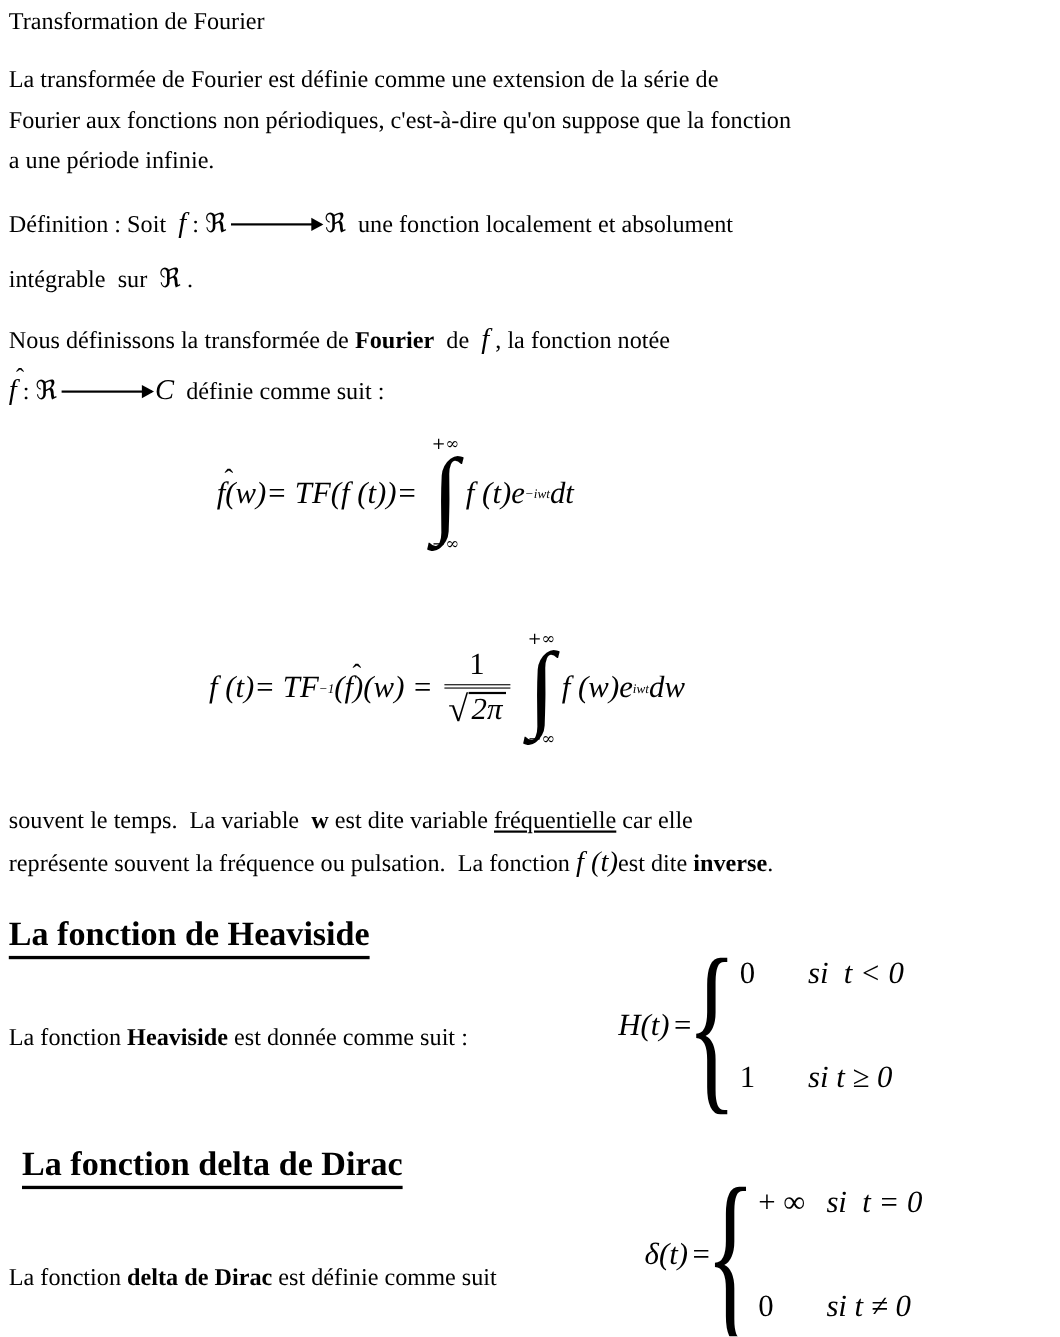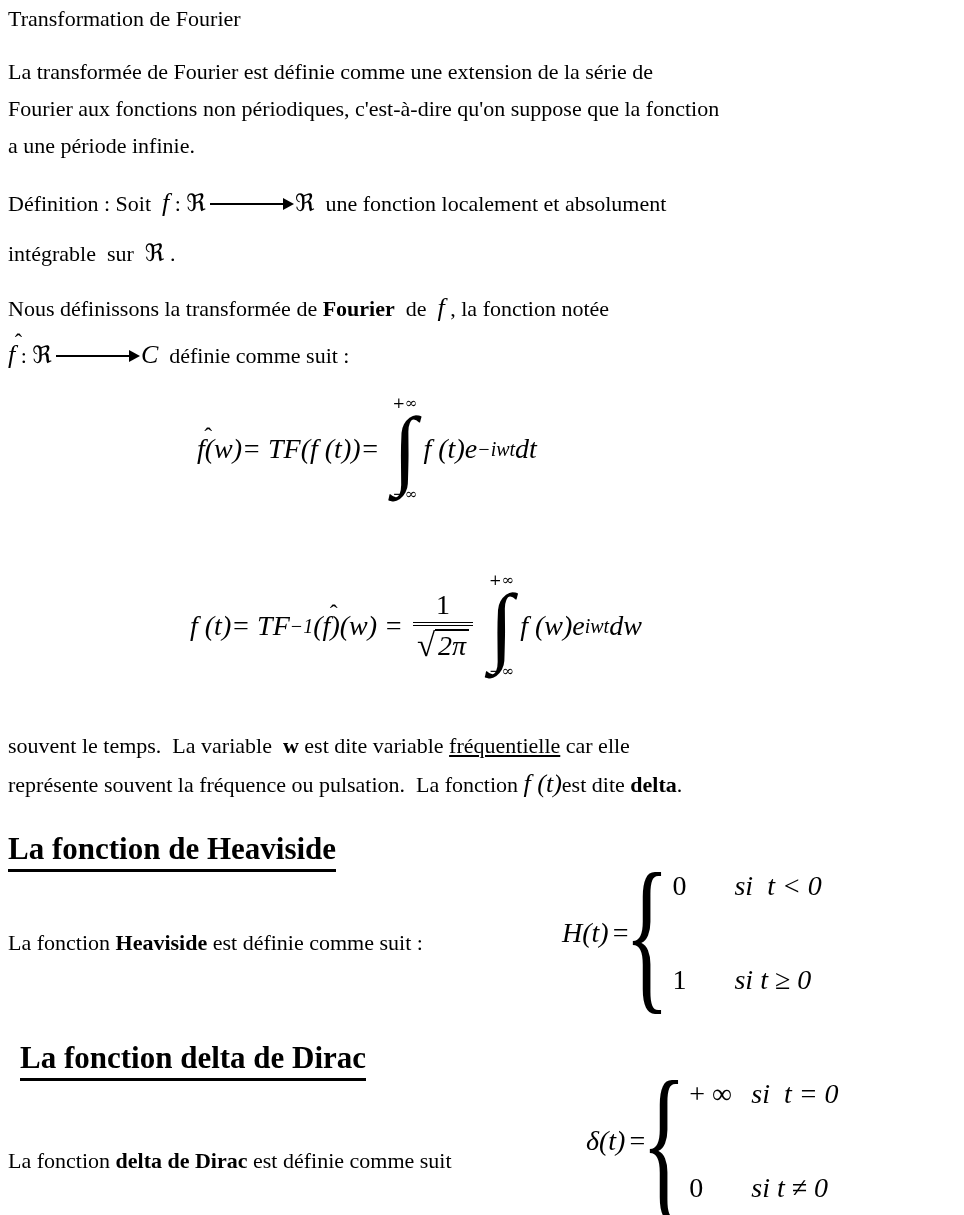--- a/index.html
+++ b/index.html
@@ -15,21 +15,21 @@
   .arrow:after{content:"";position:absolute;right:-2px;top:-5px;width:0;height:0;
        border-left:11px solid #000;border-top:6px solid transparent;border-bottom:6px solid transparent;}
   .heading{font-weight:bold;font-size:31px;border-bottom:3px solid #000;padding-bottom:2px;display:inline-block;}
   
   .formula{display:flex;align-items:center;font-style:italic;font-size:28px;white-space:pre;}
   .fhat{position:relative;display:inline-block;}
   .fhat .hat{position:absolute;left:0.30em;top:-0.44em;font-size:0.85em;font-style:normal;}
   .intcol{display:inline-flex;flex-direction:column;align-items:center;margin:0 6px;line-height:1;}
   .int-lim{font-size:15px;font-style:normal;font-family:"DejaVu Serif","DejaVu Sans",serif;}
   .int-sign{font-size:88px;line-height:76px;font-style:normal;font-family:"Liberation Serif","DejaVu Sans",serif;}
-  .sup{font-size:20px;vertical-align:13px;font-style:italic;}
+  .sup{font-size:12px;vertical-align:13px;font-style:italic;}
   .frac{display:inline-flex;flex-direction:column;align-items:center;margin:0 10px;line-height:1.05;}
   .frac-num{font-style:normal;padding:0 4px 1px;}
   .frac-den{border-top:4px double #000;display:inline-flex;align-items:flex-start;padding:3px 4px 0;margin-top:2px;}
   .radical{font-size:33px;line-height:1;font-style:normal;}
   .rad-arg{border-top:2px solid #000;font-style:italic;padding:0 3px;}
   
   .cases{display:flex;align-items:center;font-size:28px;white-space:pre;}
   .cases-lhs{font-style:italic;}
   .cases-eq{font-style:normal;margin:0 4px;}
   .brace{display:flex;align-items:center;justify-content:center;height:146px;width:30px;
@@ -55,23 +55,23 @@
 
   <div class="abs line" style="left:8px;top:293px;"><span>Nous définissons la transformée de </span><span class="b">Fourier</span><span>  de  </span><span class="m">f</span><span> , la fonction notée</span></div>
   <div class="abs line" style="left:8px;top:340px;"><span class="m fhat"><span>f</span><span class="hat">ˆ</span></span><span> : </span><span class="frak">ℜ</span><span class="arrow"></span><span class="m">C</span><span>  définie comme suit :</span></div>
 
   <div class="abs formula" style="left:197px;top:396px;height:106px;"><span class="fhat"><span>f</span><span class="hat">ˆ</span></span><span>(w)= TF(f (t))= </span><span class="intcol"><span class="int-lim">+∞</span><span class="int-sign">∫</span><span class="int-lim">−∞</span></span><span>f (t)e</span><span class="sup">−iwt</span><span>dt</span></div>
 
 
   <div class="abs formula" style="left:190px;top:572px;height:108px;"><span>f (t)= TF</span><span class="sup">−1</span><span>(</span><span class="fhat"><span>f</span><span class="hat">ˆ</span></span><span>)(w) =</span><span class="frac"><span class="frac-num">1</span><span class="frac-den"><span class="radical">√</span><span class="rad-arg">2π</span></span></span><span class="intcol"><span class="int-lim">+∞</span><span class="int-sign">∫</span><span class="int-lim">−∞</span></span><span>f (w)e</span><span class="sup">iwt</span><span>dw</span></div>
 
   <div class="abs line" style="left:8px;top:733px;"><span>souvent le temps.  La variable  </span><span class="b">w</span><span> est dite variable </span><span class="u">fréquentielle</span><span> car elle</span></div>
-  <div class="abs line" style="left:8px;top:769px;"><span>représente souvent la fréquence ou pulsation.  La fonction </span><span class="m">f (t)</span><span>est dite </span><span class="b">delta</span><span>.</span></div>
+  <div class="abs line" style="left:8px;top:769px;"><span>représente souvent la fréquence ou pulsation.  La fonction </span><span class="m">f (t)</span><span>est dite </span><span class="b">inverse</span><span>.</span></div>
 
   <div class="abs heading" style="left:8px;top:831px;">La fonction de Heaviside</div>
-  <div class="abs line" style="left:8px;top:930px;"><span>La fonction </span><span class="b">Heaviside</span><span> est définie comme suit :</span></div>
+  <div class="abs line" style="left:8px;top:930px;"><span>La fonction </span><span class="b">Heaviside</span><span> est donnée comme suit :</span></div>
   <div class="abs cases" style="left:562px;top:860px;height:146px;"><span class="cases-lhs">H</span><span class="cases-lhs">(t)</span><span class="cases-eq">=</span><span class="brace">{</span><span class="case-col"><span class="case-row"><span class="case-val">0</span><span class="case-cond">si  t &lt; 0</span></span><span class="case-row"><span class="case-val">1</span><span class="case-cond">si t ≥ 0</span></span></span></div>
 
   <div class="abs heading" style="left:20px;top:1040px;">La fonction delta de Dirac</div>
   <div class="abs line" style="left:8px;top:1148px;font-family:Liberation Serif, serif;"><span>La fonction </span><span class="b">delta de Dirac</span><span> est définie comme suit</span></div>
   <div class="abs cases" style="left:586px;top:1068px;height:146px;"><span class="cases-lhs">δ</span><span class="cases-lhs">(t)</span><span class="cases-eq">=</span><span class="brace">{</span><span class="case-col"><span class="case-row"><span class="case-val">+ ∞</span><span class="case-cond">si  t = 0</span></span><span class="case-row"><span class="case-val">0</span><span class="case-cond">si t ≠ 0</span></span></span></div>
 
 </div>
 
 </body></html>

